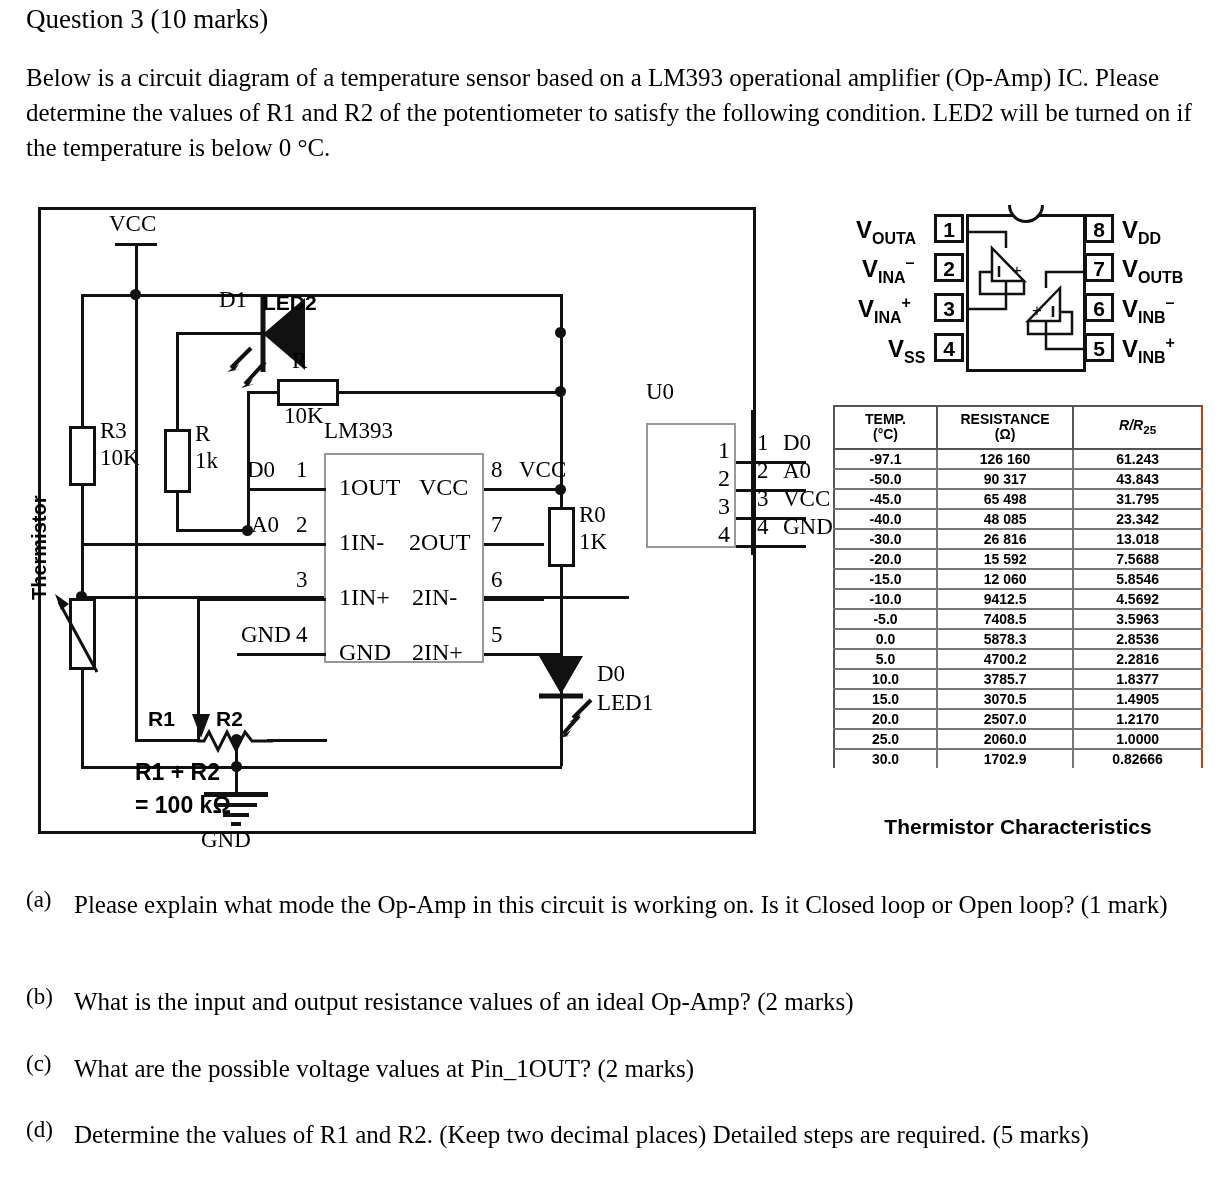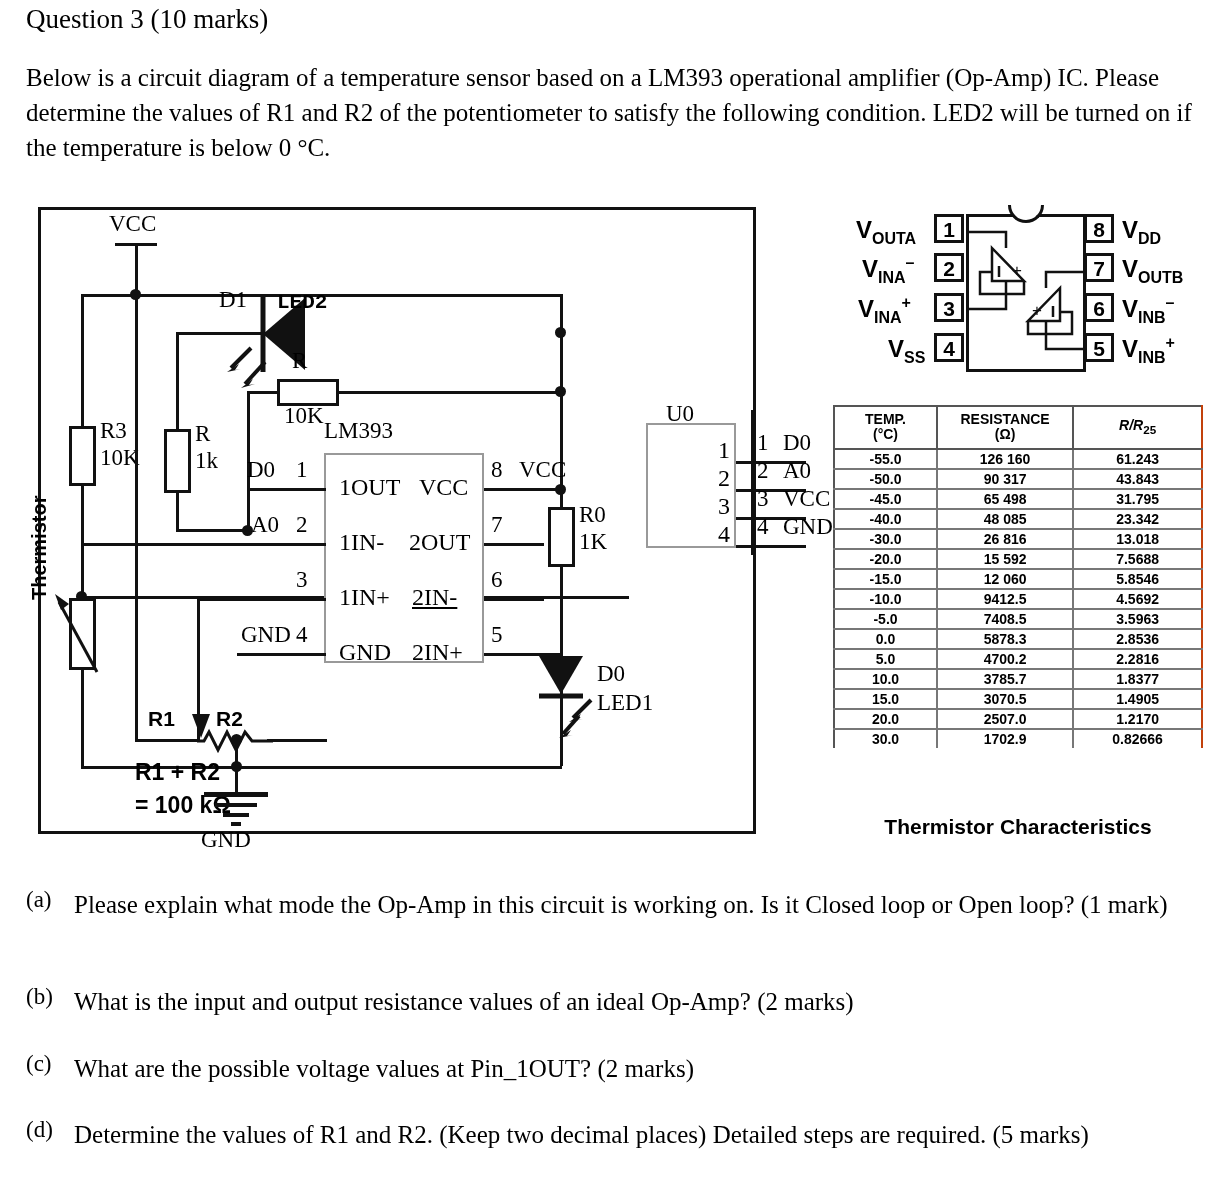--- a/index.html
+++ b/index.html
@@ -104,21 +104,21 @@
     <polygon points="64,10 64,82 22,46" fill="#111"></polygon>
     <line x1="22" y1="8" x2="22" y2="84" stroke="#111" stroke-width="5"></line>
   </svg>
   <svg class="abs" style="left:176px;top:132px;width:64px;height:64px;" viewBox="0 0 64 64">
     <line x1="34" y1="6" x2="14" y2="26" stroke="#111" stroke-width="4"></line>
     <polygon points="10,30 22,22 18,28 24,27" fill="#111"></polygon>
     <line x1="48" y1="20" x2="28" y2="42" stroke="#111" stroke-width="4"></line>
     <polygon points="24,46 36,37 32,43 38,42" fill="#111"></polygon>
   </svg>
   <div class="lbl abs" style="left:178px;top:78px;">D1</div>
-  <div class="lbl-b abs" style="left:236px;top:80px;font-family:Liberation Mono, monospace;">LED2</div>
+  <div class="lbl-b abs" style="left:222px;top:80px;">LED2</div>
 
   <div class="wh wire abs" style="left:206px;top:181px;width:30px;"></div>
   <div class="wv wire abs" style="left:206px;top:181px;height:140px;"></div>
   <div class="res-h abs" style="left:236px;top:169px;width:62px;height:27px;"></div>
   <div class="lbl abs" style="left:251px;top:139px;">R</div>
   <div class="lbl abs" style="left:243px;top:194px;">10K</div>
   <div class="wh wire abs" style="left:298px;top:181px;width:223px;"></div>
 
   <div class="dot abs" style="left:201px;top:315px;"></div>
 
@@ -141,21 +141,21 @@
   <div class="wh wire abs" style="left:443px;top:388px;width:60px;"></div>
   <div class="wh wire abs" style="left:443px;top:443px;width:78px;"></div>
 
   <div class="pinlbl abs" style="left:298px;top:264px;">1OUT</div>
   <div class="pinlbl abs" style="left:298px;top:319px;">1IN-</div>
   <div class="pinlbl abs" style="left:298px;top:374px;">1IN+</div>
   <div class="pinlbl abs" style="left:298px;top:429px;">GND</div>
 
   <div class="pinlbl abs" style="left:378px;top:264px;">VCC</div>
   <div class="pinlbl abs" style="left:368px;top:319px;">2OUT</div>
-  <div class="pinlbl abs" style="left:371px;top:374px;text-decoration:underline;">2IN-</div>
+  <div class="pinlbl abs" style="left:371px;top:374px;">2IN-</div>
   <div class="pinlbl abs" style="left:371px;top:429px;">2IN+</div>
 
   <div class="lbl abs" style="left:255px;top:248px;">1</div>
   <div class="lbl abs" style="left:206px;top:248px;">D0</div>
   <div class="lbl abs" style="left:255px;top:303px;">2</div>
   <div class="lbl abs" style="left:210px;top:303px;">A0</div>
   <div class="lbl abs" style="left:255px;top:358px;">3</div>
   <div class="lbl abs" style="left:255px;top:413px;">4</div>
   <div class="lbl abs" style="left:200px;top:413px;">GND</div>
 
@@ -198,21 +198,21 @@
   <div class="dot abs" style="left:190px;top:551px;"></div>
 
   <div class="wv wire abs" style="left:194px;top:556px;height:28px;"></div>
   <div class="wh wire abs" style="left:163px;top:582px;width:64px;height:5px;"></div>
   <div class="wh wire abs" style="left:174px;top:593px;width:42px;height:4px;"></div>
   <div class="wh wire abs" style="left:182px;top:603px;width:26px;height:4px;"></div>
   <div class="wh wire abs" style="left:190px;top:612px;width:10px;height:4px;"></div>
   <div class="lbl abs" style="left:160px;top:618px;">GND</div>
 
   <div class="ic-box abs" style="left:605px;top:213px;width:90px;height:125px;"></div>
-  <div class="lbl abs" style="left:605px;top:192px;margin-left:20px;">U0</div>
+  <div class="lbl abs" style="left:605px;top:170px;">U0</div>
   <div class="lbl-b abs" style="left:677px;top:228px;font-family:'Liberation Serif',serif;font-weight:normal;font-size:24px;">1</div>
   <div class="lbl-b abs" style="left:677px;top:256px;font-family:'Liberation Serif',serif;font-weight:normal;font-size:24px;">2</div>
   <div class="lbl-b abs" style="left:677px;top:284px;font-family:'Liberation Serif',serif;font-weight:normal;font-size:24px;">3</div>
   <div class="lbl-b abs" style="left:677px;top:312px;font-family:'Liberation Serif',serif;font-weight:normal;font-size:24px;">4</div>
   <div class="wh wire abs" style="left:695px;top:251px;width:70px;"></div>
   <div class="wh wire abs" style="left:695px;top:279px;width:70px;"></div>
   <div class="wh wire abs" style="left:695px;top:307px;width:70px;"></div>
   <div class="wh wire abs" style="left:695px;top:335px;width:70px;"></div>
 </div>
 
@@ -278,21 +278,21 @@
         <th>
           <span>RESISTANCE</span><br><span>(Ω)</span>
         </th>
         <th style="font-style:italic;">
           <span>R/R</span><sub style="font-style:normal;">25</sub>
         </th>
       </tr>
     </thead>
     <tbody id="tbody">
         <tr>
-          <td>-55.0</td>
+          <td>-97.1</td>
           <td>126 160</td>
           <td>61.243</td>
         </tr>
         <tr>
           <td>-50.0</td>
           <td>90 317</td>
           <td>43.843</td>
         </tr>
         <tr>
           <td>-45.0</td>
@@ -348,20 +348,25 @@
           <td>15.0</td>
           <td>3070.5</td>
           <td>1.4905</td>
         </tr>
         <tr>
           <td>20.0</td>
           <td>2507.0</td>
           <td>1.2170</td>
         </tr>
         <tr>
+          <td>25.0</td>
+          <td>2060.0</td>
+          <td>1.0000</td>
+        </tr>
+        <tr>
           <td>30.0</td>
           <td>1702.9</td>
           <td>0.82666</td>
         </tr>
       </tbody>
   </table>
 </div>
 <div class="abs" id="tcaption">Thermistor Characteristics</div>
 
 <div class="abs part" style="left:26px;top:888px;width:1190px;">

